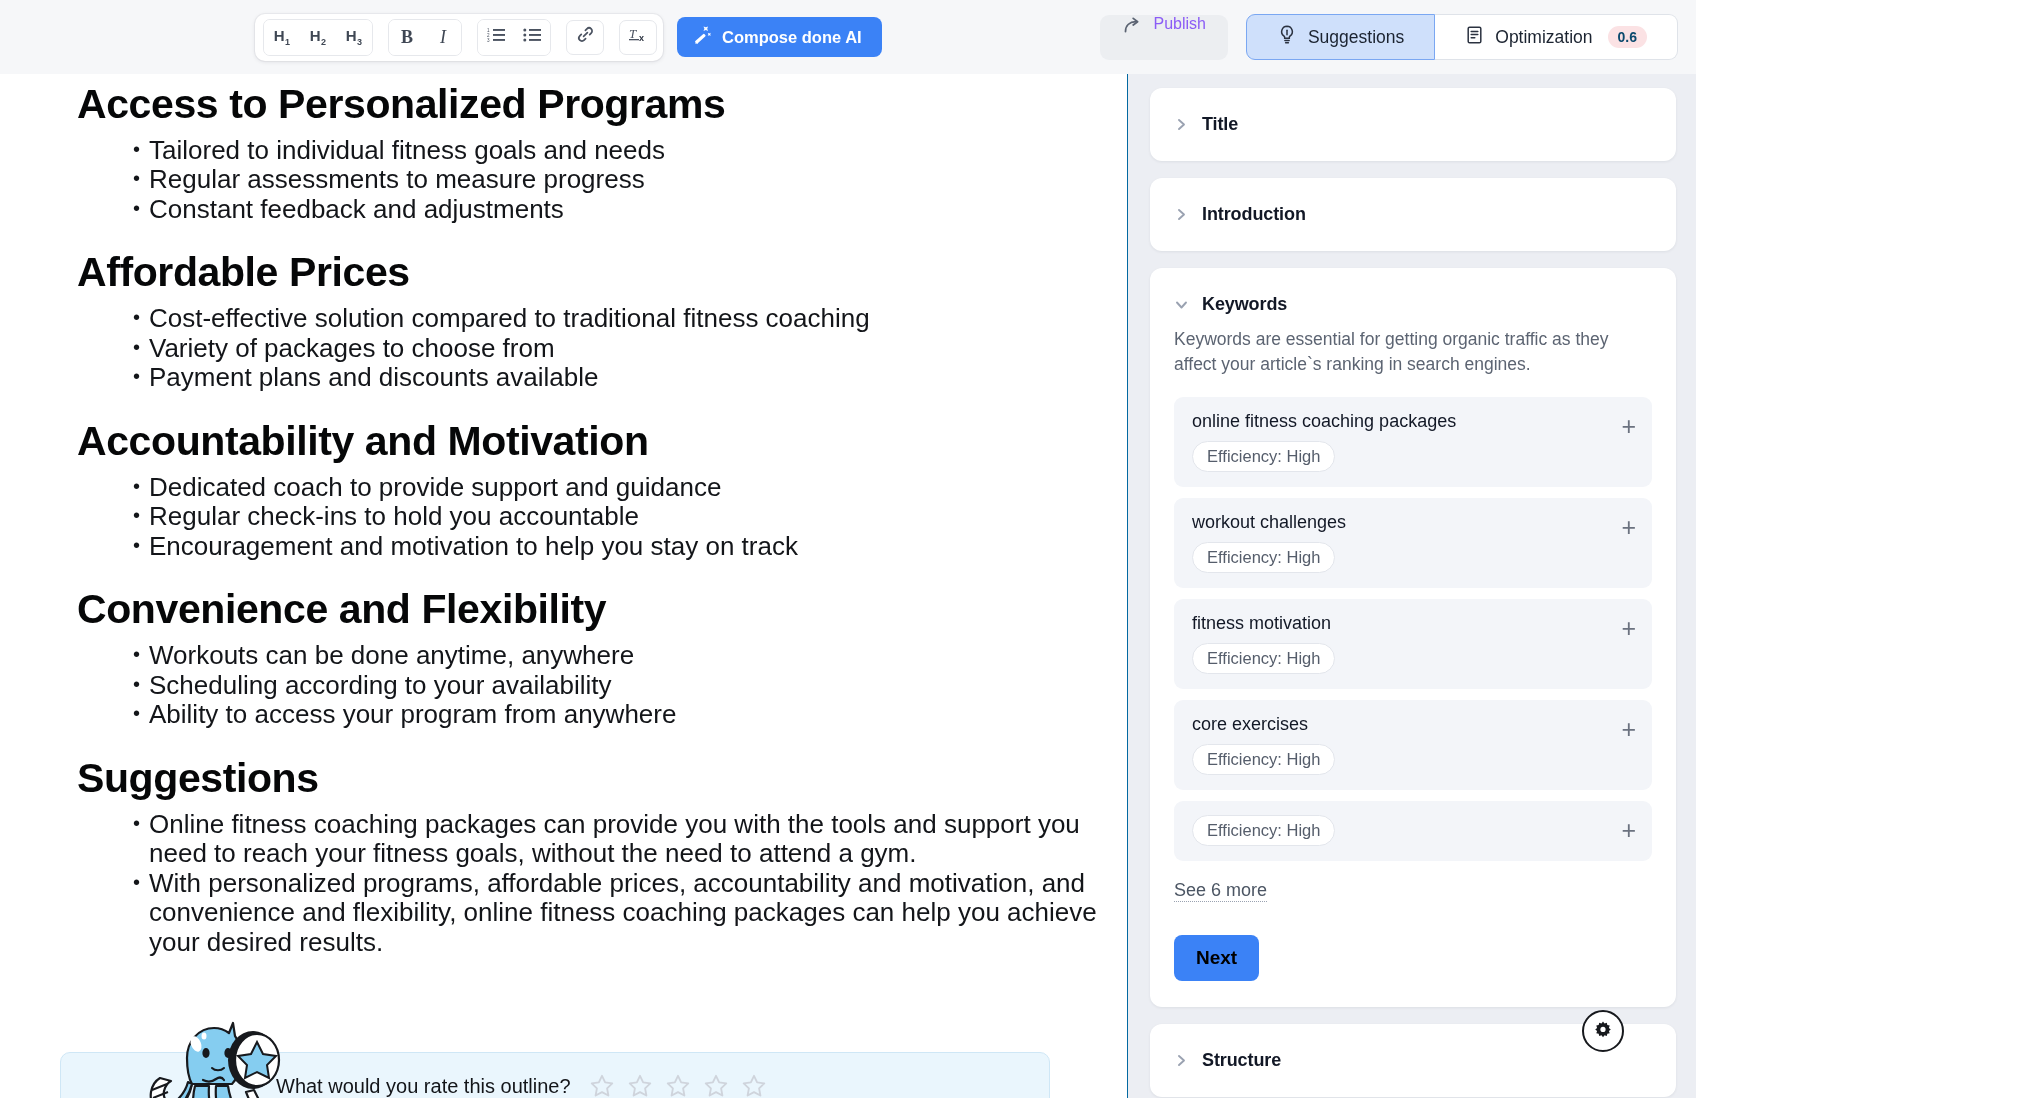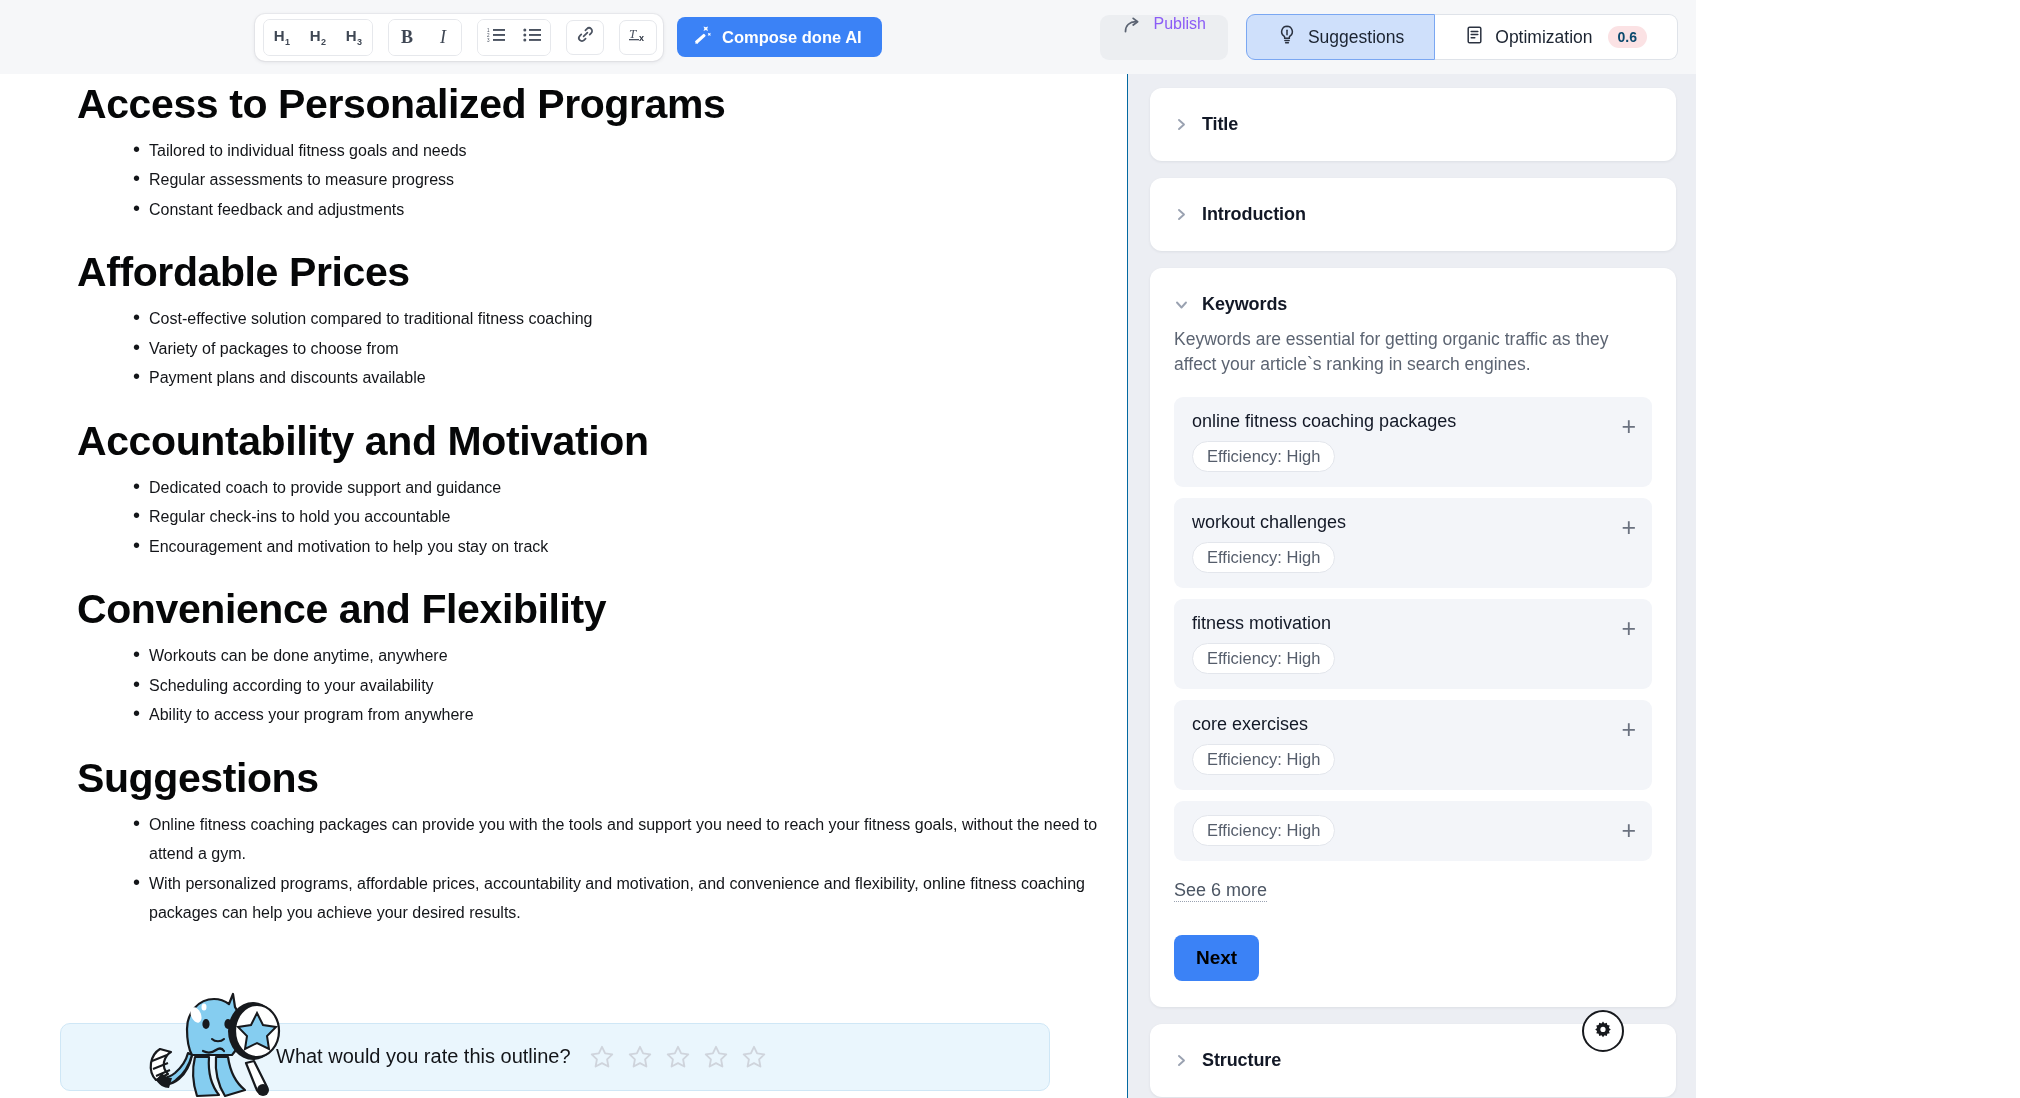--- a/index.html
+++ b/index.html
@@ -126,21 +126,21 @@
     margin-top: 26px;
     margin-bottom: 8px;
   }
   .doc h2.first { margin-top: 8px; }
   .doc ul {
     margin: 0 0 0 56px;
     padding: 0;
     list-style: none;
   }
   .doc li {
-    font-size: 16px;
+    font-size: 26px;
     line-height: 29.5px;
     color: #131519;
     position: relative;
     padding-left: 16px;
     margin-bottom: 0px;
   }
   .doc li::before {
     content: "•";
     position: absolute;
     left: 0; top: -1px;

